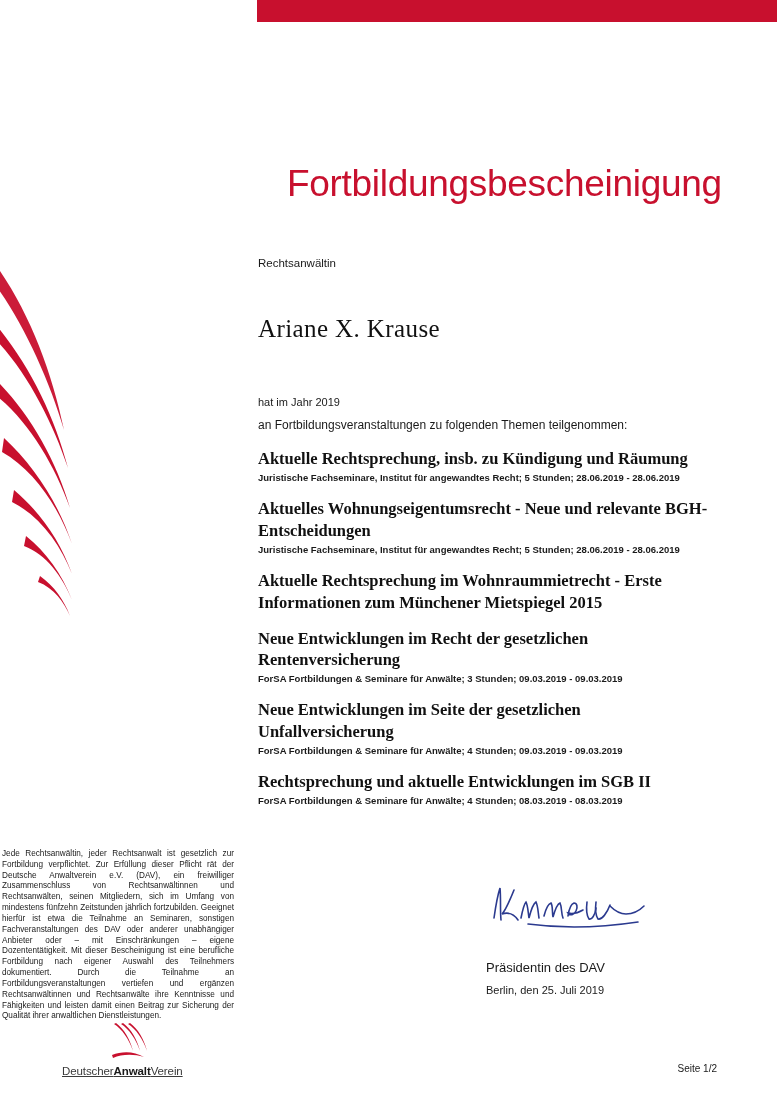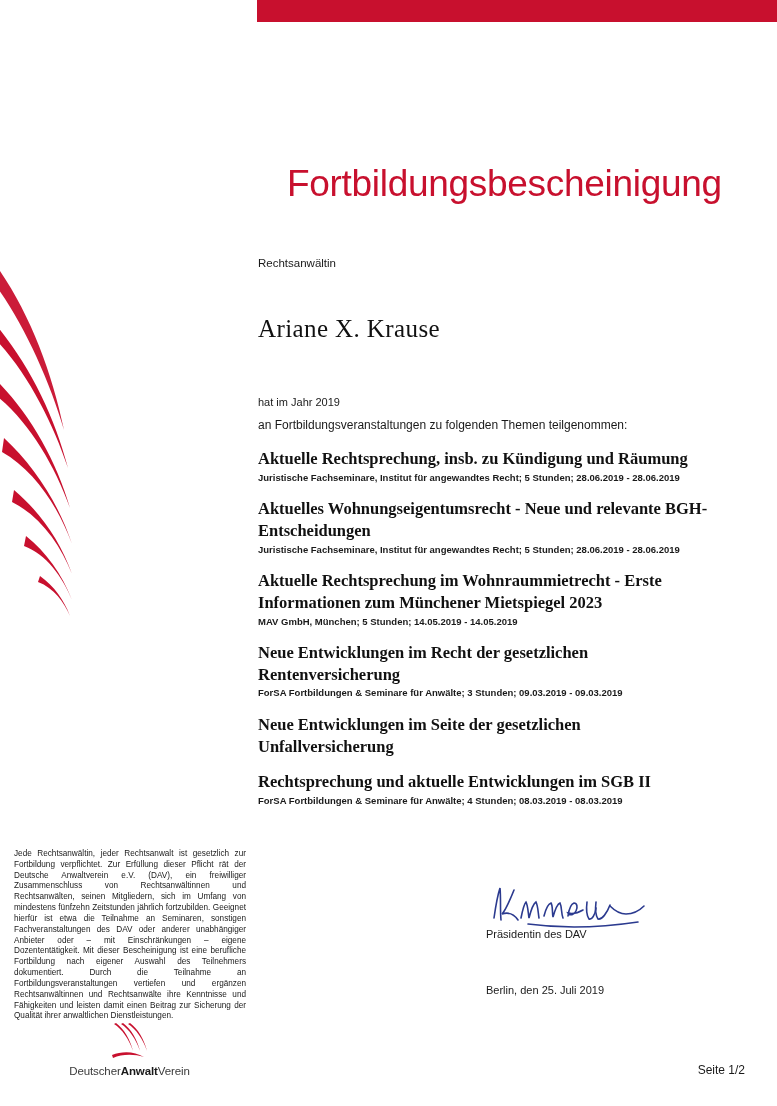--- a/index.html
+++ b/index.html
@@ -103,42 +103,42 @@
   }
   .course-meta {
     font-size: 9.5px;
     line-height: 1.3;
     color: #1a1a1a;
   }
 
   
   .fineprint {
     position: absolute;
-    left: 14px;
+    left: 2px;
     top: 849px;
     width: 232px;
     font-size: 8.2px;
     line-height: 1.32;
     text-align: justify;
     color: #1a1a1a;
   }
 
   
   .signature {
     position: absolute;
     left: 488px;
     top: 880px;
     width: 200px;
     height: 55px;
   }
   .sig-role {
     position: absolute;
     left: 486px;
-    top: 928px;
-    font-size: 11px;
+    top: 960px;
+    font-size: 13px;
     color: #1a1a1a;
   }
   .sig-place {
     position: absolute;
     left: 486px;
     top: 984px;
     font-size: 11px;
     color: #1a1a1a;
   }
 
@@ -155,32 +155,32 @@
     left: 48px;
     top: 0;
     width: 40px;
     height: 40px;
   }
   .logo-text {
     position: absolute;
     left: 0;
     top: 44px;
     width: 135px;
-    text-align: center;
     font-size: 11.5px;
     color: #3a3a3a;
     letter-spacing: -0.1px;
+    text-decoration: underline;
   }
   .logo-text b { color: #1a1a1a; }
 
   .page-num {
     position: absolute;
-    right: 32px;
+    right: 60px;
     top: 1063px;
-    font-size: 12px;
+    font-size: 10px;
     color: #1a1a1a;
   }
 </style>
 </head>
 <body>
 
 <div class="top-bar"></div>
 
 <div class="feather">
   <svg width="120" height="360" viewBox="0 0 120 360" xmlns="http://www.w3.org/2000/svg">
@@ -208,29 +208,29 @@
 <div class="courses">
   <div class="course">
     <div class="course-title">Aktuelle Rechtsprechung, insb. zu Kündigung und Räumung</div>
     <div class="course-meta">Juristische Fachseminare, Institut für angewandtes Recht; 5 Stunden; 28.06.2019 - 28.06.2019</div>
   </div>
   <div class="course">
     <div class="course-title">Aktuelles Wohnungseigentumsrecht - Neue und relevante BGH-Entscheidungen</div>
     <div class="course-meta">Juristische Fachseminare, Institut für angewandtes Recht; 5 Stunden; 28.06.2019 - 28.06.2019</div>
   </div>
   <div class="course">
-    <div class="course-title">Aktuelle Rechtsprechung im Wohnraummietrecht - Erste Informationen zum Münchener Mietspiegel 2023</div>
-    <div class="course-meta">MAV GmbH, München; 5 Stunden; 14.05.2019 - 14.05.2019</div>
+    <div class="course-title">Aktuelle Rechtsprechung im Wohnraummietrecht - Erste Informationen zum Münchener Mietspiegel 2015</div>
   </div>
   <div class="course">
     <div class="course-title">Neue Entwicklungen im Recht der gesetzlichen Rentenversicherung</div>
     <div class="course-meta">ForSA Fortbildungen &amp; Seminare für Anwälte; 3 Stunden; 09.03.2019 - 09.03.2019</div>
   </div>
   <div class="course">
     <div class="course-title">Neue Entwicklungen im Seite der gesetzlichen Unfallversicherung</div>
+    <div class="course-meta">ForSA Fortbildungen &amp; Seminare für Anwälte; 4 Stunden; 09.03.2019 - 09.03.2019</div>
   </div>
   <div class="course">
     <div class="course-title">Rechtsprechung und aktuelle Entwicklungen im SGB II</div>
     <div class="course-meta">ForSA Fortbildungen &amp; Seminare für Anwälte; 4 Stunden; 08.03.2019 - 08.03.2019</div>
   </div>
 </div>
 
 <div class="fineprint">Jede Rechtsanwältin, jeder Rechtsanwalt ist gesetzlich zur Fortbildung verpflichtet. Zur Erfüllung dieser Pflicht rät der Deutsche Anwaltverein e.V. (DAV), ein freiwilliger Zusammenschluss von Rechtsanwältinnen und Rechtsanwälten, seinen Mitgliedern, sich im Umfang von mindestens fünfzehn Zeitstunden jährlich fortzubilden. Geeignet hierfür ist etwa die Teilnahme an Seminaren, sonstigen Fachveranstaltungen des DAV oder anderer unabhängiger Anbieter oder – mit Einschränkungen – eigene Dozententätigkeit. Mit dieser Bescheinigung ist eine berufliche Fortbildung nach eigener Auswahl des Teilnehmers dokumentiert. Durch die Teilnahme an Fortbildungsveranstaltungen vertiefen und ergänzen Rechtsanwältinnen und Rechtsanwälte ihre Kenntnisse und Fähigkeiten und leisten damit einen Beitrag zur Sicherung der Qualität ihrer anwaltlichen Dienstleistungen.</div>
 
 <div class="signature">

